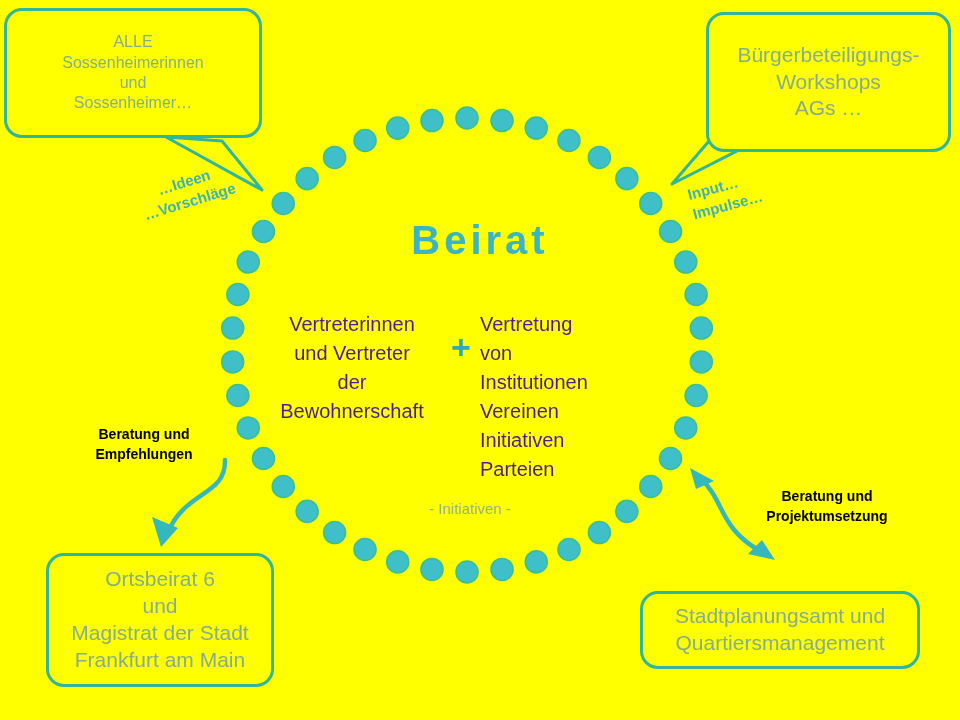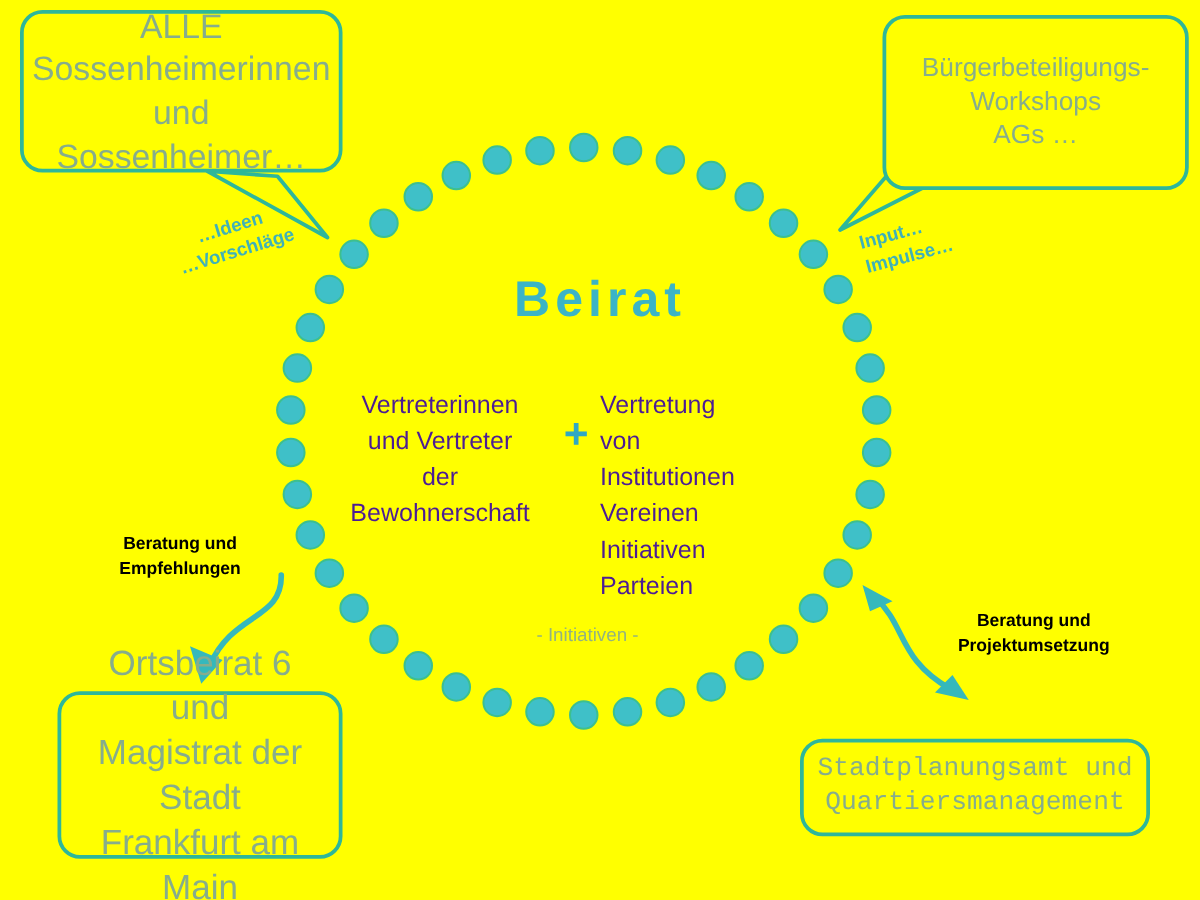--- a/index.html
+++ b/index.html
@@ -34,35 +34,34 @@
     display: flex;
     align-items: center;
     justify-content: center;
     text-align: center;
     color: #86ad8c;
     line-height: 1.28;
   }
   .bubble-text { display: block; white-space: pre-line; }
 
   #bubble-all {
-    left: 16px; top: 8px; width: 258px; height: 130px;
-    font-size: 27px;
+    left: 4px; top: 8px; width: 258px; height: 130px;
+    font-size: 16px;
   }
   #bubble-workshops {
     left: 706px; top: 12px; width: 245px; height: 140px;
     font-size: 21px;
   }
   #box-ortsbeirat {
     left: 46px; top: 553px; width: 228px; height: 134px;
-    font-size: 28px;
+    font-size: 21px;
   }
   #box-stadtplanung {
     left: 640px; top: 591px; width: 280px; height: 78px;
     font-size: 21px;
-    font-family: Liberation Mono, monospace;
   }
 
   
   #beirat-title {
     position: absolute;
     left: 0; top: 218px; width: 960px;
     text-align: center;
     font-size: 40px;
     font-weight: bold;
     letter-spacing: 4px;

